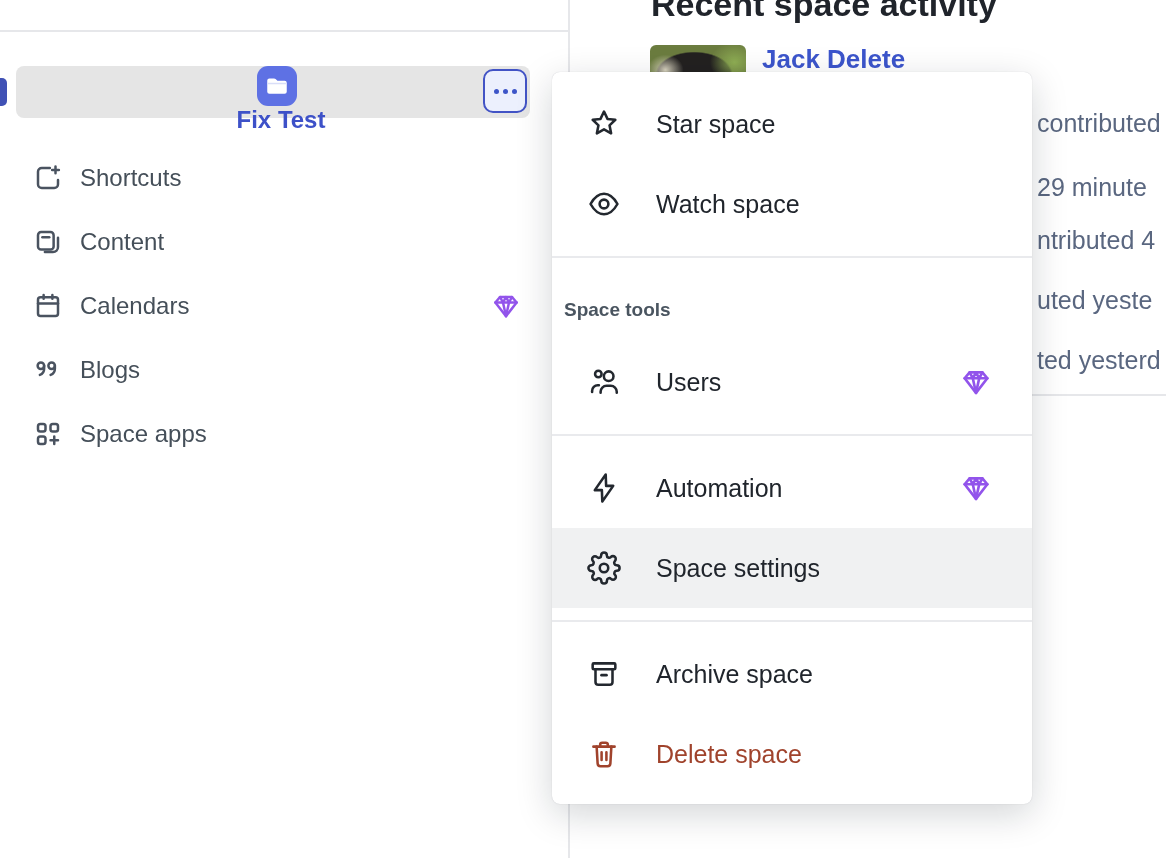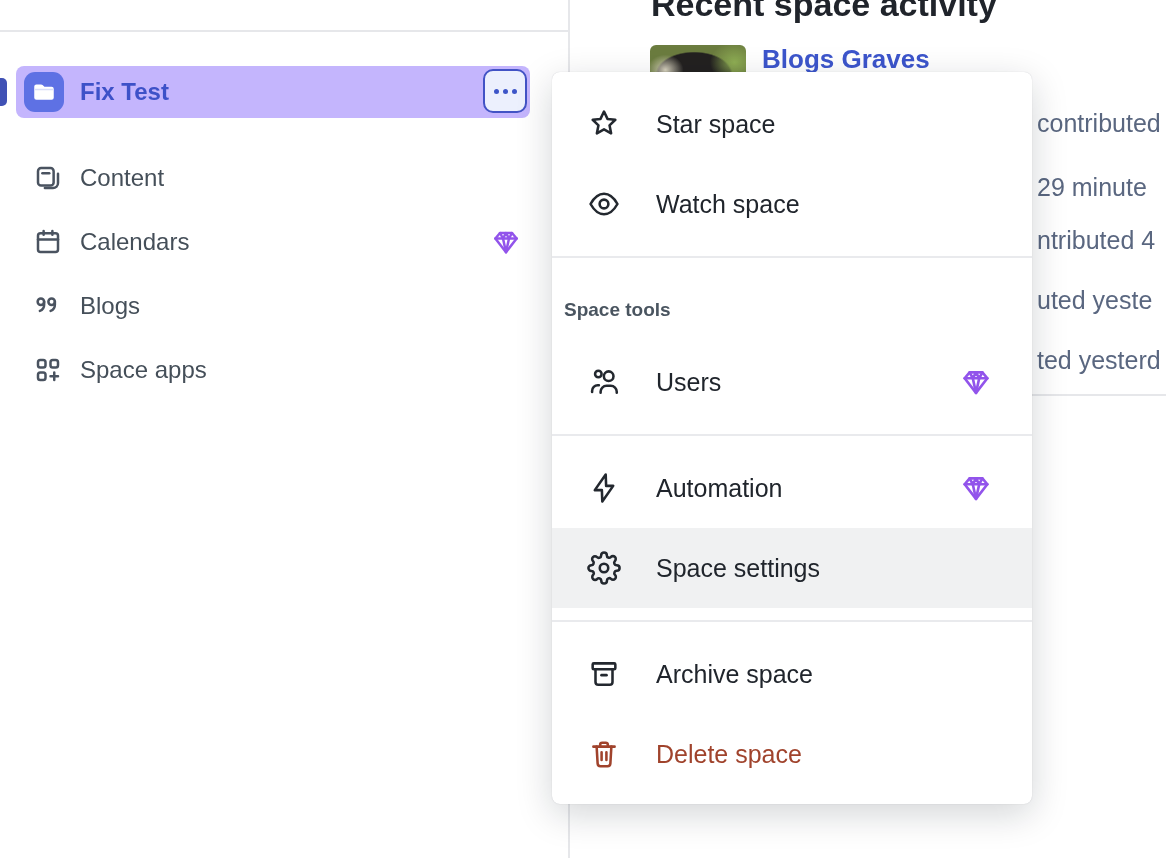--- a/index.html
+++ b/index.html
@@ -13,22 +13,22 @@
   }
   .stage { position:absolute; inset:0; }
 
   
   .sidebar-top-border { position:absolute; left:0; top:30px; width:568px; height:2px; background:#E6E7EA; }
   .content-vert-border { position:absolute; left:568px; top:0; width:2px; height:858px; background:#E6E7EA; }
 
   
   .space-row {
     position:absolute; left:16px; top:66px; width:514px; height:52px;
-    background:#c4b5fd; border-radius:8px;
-    display:flex; align-items:center;
+    background:#e5e5e5; border-radius:8px;
+    display:flex; align-items:center;flex-direction:column;
   }
   .cut-bar {
     position:absolute; left:0; top:78px; width:7px; height:28px;
     background:#4051B5; border-radius:0 5px 5px 0; z-index:2;
   }
   .space-tile {
     width:40px; height:40px; margin-left:8px; border-radius:11px;
     background:#5E71E4; display:flex; align-items:center; justify-content:center;
     flex:0 0 auto;
   }
@@ -107,21 +107,21 @@
   }
   svg { display:block; }
 </style>
 </head>
 <body>
 
 <div class="stage">
 
   <div class="main-heading">Recent space activity</div>
   <div class="avatar"></div>
-  <div class="activity-name">Blogs Graves</div>
+  <div class="activity-name">Jack Delete</div>
   <div class="frag" style="top:109px;">contributed</div>
   <div class="frag" style="top:167px;margin-top:6px;">29 minute</div>
   <div class="frag" style="top:226px;">ntributed 4</div>
   <div class="frag" style="top:286px;">uted yeste</div>
   <div class="frag" style="top:346px;">ted yesterd</div>
   <div class="activity-divider"></div>
 
   <div class="sidebar-top-border"></div>
   <div class="content-vert-border"></div>
 
@@ -139,20 +139,29 @@
     <div class="space-name">Fix Test</div>
     <div class="more-btn">
       <span class="dot"></span>
       <span class="dot"></span>
       <span class="dot"></span>
     </div>
   </div>
 
   <div class="side-nav">
 
+    <div class="nav-item">
+      <span class="nav-icon">
+        <svg width="30" height="30" viewBox="0 0 24 24" fill="none" stroke="currentColor" stroke-width="2" stroke-linecap="round" stroke-linejoin="round">
+          <path d="M20 13.5 V17 a3 3 0 0 1 -3 3 H7 a3 3 0 0 1 -3 -3 V7 a3 3 0 0 1 3 -3 h6.5"></path>
+          <path d="M18 2.8 v5.4 M15.3 5.5 h5.4"></path>
+        </svg>
+      </span>
+      <span class="nav-label">Shortcuts</span>
+    </div>
 
     <div class="nav-item">
       <span class="nav-icon">
         <svg width="30" height="30" viewBox="0 0 24 24" fill="none" stroke="currentColor" stroke-width="2" stroke-linecap="round" stroke-linejoin="round">
           <rect x="4" y="4" width="12.5" height="14" rx="2.5"></rect>
           <path d="M7.5 8.2 h5.5"></path>
           <path d="M20 8.5 V16 a4 4 0 0 1 -4 4 H9.5"></path>
         </svg>
       </span>
       <span class="nav-label">Content</span>

